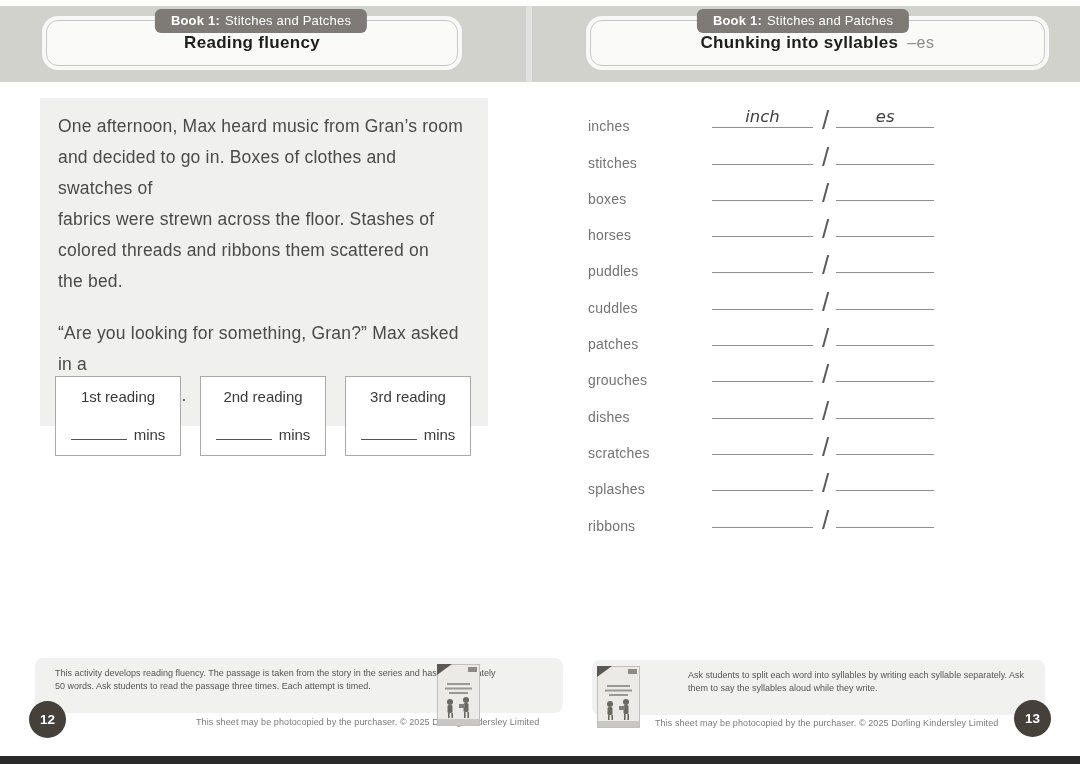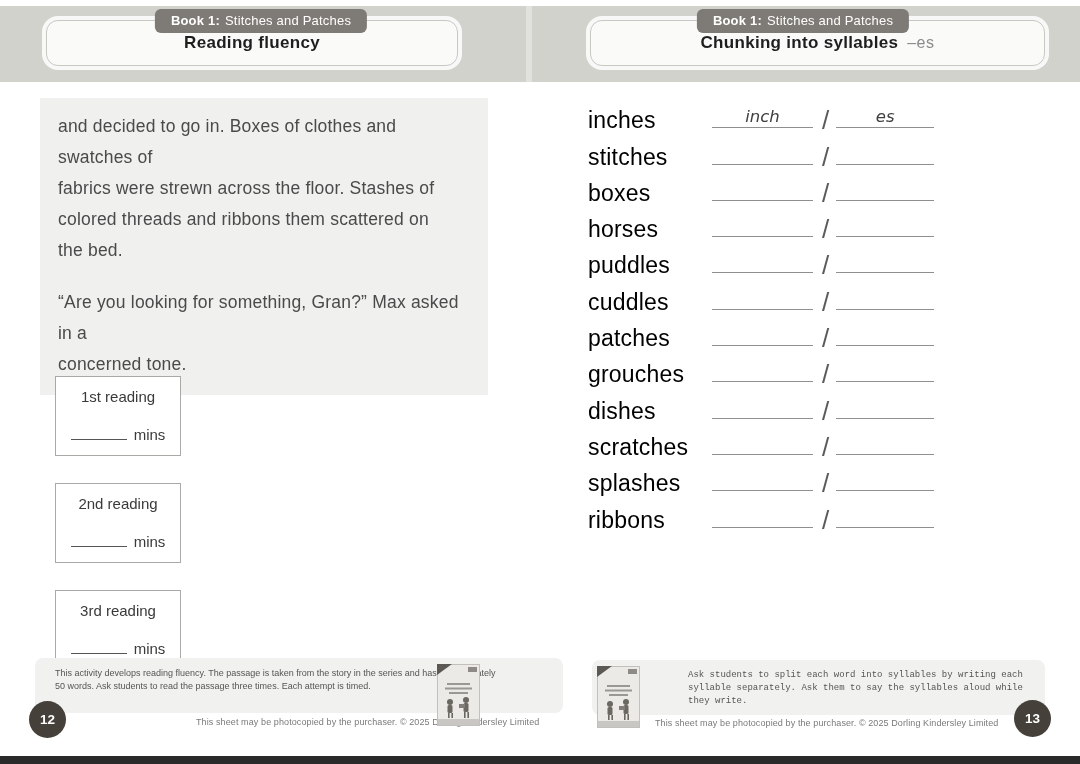--- a/index.html
+++ b/index.html
@@ -22,38 +22,38 @@
 
   .book-badge{position:absolute;top:9px;transform:translateX(-50%);background:var(--badge);color:#fff;
     border-radius:6px;padding:4px 16px 5px;font-size:13px;white-space:nowrap;z-index:3;letter-spacing:0.2px;}
   .book-badge.lpos{left:261px;} .book-badge.rpos{left:803px;}
   .badge-prefix{font-weight:700;} .badge-title{margin-left:5px;font-weight:400;}
 
   .passage{position:absolute;left:40px;top:98px;width:448px;background:var(--passage-bg);padding:13px 18px 15px;}
   .pline{font-size:17.5px;line-height:31px;color:#4a4a4a;letter-spacing:0.2px;}
   .para + .para{margin-top:21px;}
 
-  .attempts{position:absolute;left:55px;top:376px;display:flex;gap:27px;flex-direction:column;}
+  .attempts{position:absolute;left:55px;top:376px;display:flex;gap:19px;}
   .attempt-box{width:126px;height:80px;border:1px solid #a9a9a5;background:#fff;display:flex;flex-direction:column;
     justify-content:space-between;padding:11px 8px 12px;text-align:center;}
   .attempt-label{font-size:15px;color:#3a3a3a;}
   .attempt-row{font-size:15px;color:#3a3a3a;}
   .attempt-blank{display:inline-block;width:56px;border-bottom:1px solid #555;height:12px;margin-right:7px;}
 
   .wordlist{position:absolute;left:588px;top:99px;}
   .wrow{display:flex;align-items:flex-end;height:36.3px;}
-  .word{width:124px;font-size:23px;color:#000000;padding-bottom:1px;letter-spacing:0.2px;}
+  .word{width:124px;font-size:14px;color:#737373;padding-bottom:1px;letter-spacing:0.2px;}
   .wline{width:101px;border-bottom:1.4px solid #8f8f8f;margin-bottom:7px;height:26px;display:flex;align-items:flex-end;justify-content:center;}
   .wline.second{width:98px;}
   .syll{font-family:"DejaVu Sans",sans-serif;font-style:italic;font-size:16.5px;color:#404040;line-height:1;padding-bottom:2px;}
   .slash{font-size:26px;font-weight:300;color:#5a5a5a;line-height:1;margin:0 7px 2px 9px;}
 
   .note-box{position:absolute;background:var(--note-bg);border-radius:8px;height:55px;font-size:9px;line-height:13px;color:#555;}
   .note-box.left{left:35px;top:658px;width:528px;padding:9px 58px 5px 20px;}
-  .note-box.right{left:592px;top:660px;width:453px;padding:9px 14px 8px 96px;font-family:Liberation Mono, monospace;}
+  .note-box.right{left:592px;top:660px;width:453px;padding:9px 14px 8px 96px;}
 
   .thumb{position:absolute;width:43px;height:62px;z-index:2;}
   .thumb.left{left:437px;top:664px;} .thumb.right{left:597px;top:666px;}
 
   .page-badge{position:absolute;width:37px;height:37px;border-radius:50%;background:var(--page-badge);color:#fff;
     font-size:13.5px;font-weight:700;display:flex;align-items:center;justify-content:center;z-index:2;}
   .page-badge.left{left:29px;top:701px;} .page-badge.right{left:1014px;top:700px;}
 
   .copyright{position:absolute;font-size:9px;color:#7a7a7a;letter-spacing:0.1px;}
   .copyright.left{left:196px;top:717px;} .copyright.right{left:655px;top:718px;}
@@ -78,20 +78,21 @@
   <div class="book-badge rpos">
     <span class="badge-prefix">Book 1:</span><span class="badge-title">Stitches and Patches</span>
   </div>
   <div class="header-box right">
     <span class="page-title">Chunking into syllables</span>
     <span class="title-suffix">–es</span>
   </div>
 
   <div class="passage" id="passage">
       <div class="para">
+        <div class="pline">One afternoon, Max heard music from Gran’s room</div>
         <div class="pline">and decided to go in. Boxes of clothes and swatches of</div>
         <div class="pline">fabrics were strewn across the floor. Stashes of</div>
         <div class="pline">colored threads and ribbons them scattered on</div>
         <div class="pline">the bed.</div>
       </div>
       <div class="para">
         <div class="pline">“Are you looking for something, Gran?” Max asked in a</div>
         <div class="pline">concerned tone.</div>
       </div>
     </div>

